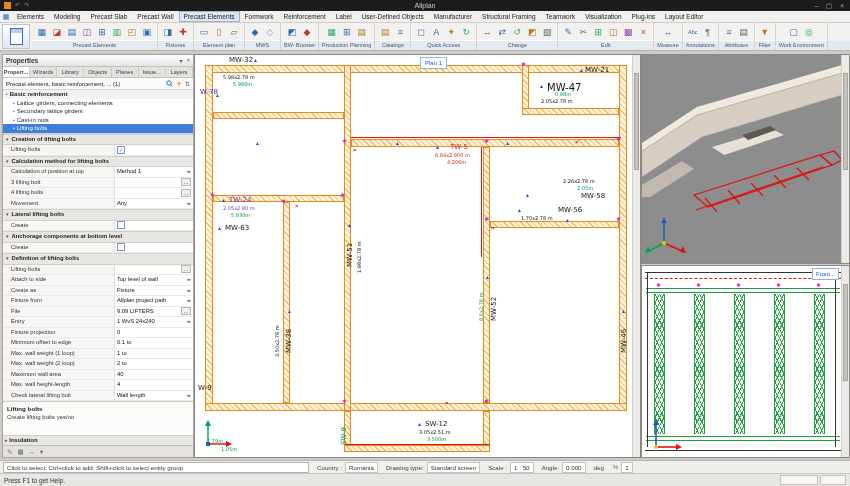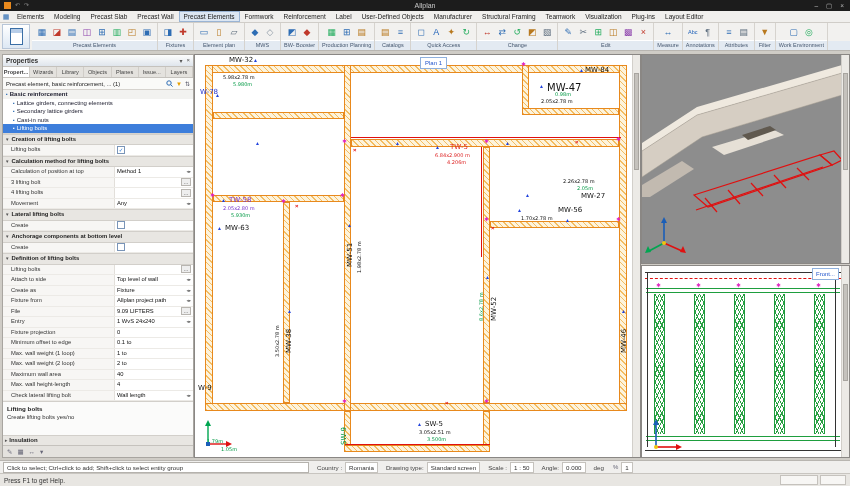--- a/index.html
+++ b/index.html
@@ -509,42 +509,42 @@
           <div class="redline" style="left: 156px; top: 82px; width: 270px; height: 1px;"></div>
           <div class="redline" style="left: 286px; top: 92px; width: 1px; height: 110px;"></div>
           <div class="redline" style="left: 150px; top: 389px; width: 145px; height: 1px;"></div>
           <div class="plabel" style="left: 34px; top: 2px; color: rgb(17, 17, 17); font-size: 7px;">MW-32</div>
           <div class="plabel" style="left: 28px; top: 20px; color: rgb(17, 17, 17); font-size: 5px;">5.98x2.78 m</div>
           <div class="plabel" style="left: 38px; top: 27px; color: rgb(0, 153, 68); font-size: 5px;">5.980m</div>
           <div class="plabel" style="left: 5px; top: 34px; color: rgb(34, 51, 204); font-size: 7px;">W-78</div>
           <div class="plabel" style="left: 352px; top: 28px; color: rgb(17, 17, 17); font-size: 10px;">MW-47</div>
           <div class="plabel" style="left: 360px; top: 37px; color: rgb(0, 153, 68); font-size: 5px;">0.98m</div>
           <div class="plabel" style="left: 346px; top: 44px; color: rgb(17, 17, 17); font-size: 5px;">2.05x2.78 m</div>
-          <div class="plabel" style="left: 390px; top: 12px; color: rgb(17, 17, 17); font-size: 7px;">MW-84</div>
+          <div class="plabel" style="left: 390px; top: 12px; color: rgb(17, 17, 17); font-size: 7px;">MW-21</div>
           <div class="plabel" style="left: 255px; top: 89px; color: rgb(221, 34, 34); font-size: 7px;">TW-5</div>
           <div class="plabel" style="left: 240px; top: 98px; color: rgb(221, 34, 34); font-size: 5px;">6.84x2.900 m</div>
           <div class="plabel" style="left: 252px; top: 105px; color: rgb(221, 34, 34); font-size: 5px;">4.206m</div>
           <div class="plabel" style="left: 368px; top: 124px; color: rgb(17, 17, 17); font-size: 5px;">2.26x2.78 m</div>
           <div class="plabel" style="left: 382px; top: 131px; color: rgb(0, 153, 68); font-size: 5px;">2.05m</div>
-          <div class="plabel" style="left: 386px; top: 138px; color: rgb(17, 17, 17); font-size: 7px;">MW-27</div>
+          <div class="plabel" style="left: 386px; top: 138px; color: rgb(17, 17, 17); font-size: 7px;">MW-58</div>
           <div class="plabel" style="left: 330px; top: 152px; color: rgb(17, 17, 17); font-size: 7px; padding-left: 33px;">MW-56</div>
           <div class="plabel" style="left: 326px; top: 161px; color: rgb(17, 17, 17); font-size: 5px;">1.70x2.78 m</div>
-          <div class="plabel" style="left: 34px; top: 142px; color: rgb(119, 51, 204); font-size: 7px;">TW-58</div>
+          <div class="plabel" style="left: 34px; top: 142px; color: rgb(119, 51, 204); font-size: 7px;">TW-24</div>
           <div class="plabel" style="left: 28px; top: 151px; color: rgb(119, 51, 204); font-size: 5px;">2.05x2.80 m</div>
           <div class="plabel" style="left: 36px; top: 158px; color: rgb(0, 153, 68); font-size: 5px;">5.930m</div>
           <div class="plabel" style="left: 30px; top: 170px; color: rgb(17, 17, 17); font-size: 7px;">MW-63</div>
           <div class="plabel" style="left: 152px; top: 212px; color: rgb(17, 17, 17); font-size: 7px; transform-origin: 0px 0px; transform: rotate(-90deg);">MW-51</div>
           <div class="plabel" style="left: 162px; top: 218px; color: rgb(17, 17, 17); font-size: 5px; transform-origin: 0px 0px; transform: rotate(-90deg);">1.98x2.78 m</div>
           <div class="plabel" style="left: 296px; top: 266px; color: rgb(17, 17, 17); font-size: 7px; transform-origin: 0px 0px; transform: rotate(-90deg);">MW-52</div>
           <div class="plabel" style="left: 284px; top: 266px; color: rgb(0, 153, 68); font-size: 5px; transform-origin: 0px 0px; transform: rotate(-90deg);">8.6x2.78 m</div>
           <div class="plabel" style="left: 91px; top: 298px; color: rgb(17, 17, 17); font-size: 7px; transform-origin: 0px 0px; transform: rotate(-90deg);">MW-38</div>
           <div class="plabel" style="left: 80px; top: 302px; color: rgb(17, 17, 17); font-size: 5px; transform-origin: 0px 0px; transform: rotate(-90deg);">3.50x2.78 m</div>
           <div class="plabel" style="left: 426px; top: 298px; color: rgb(17, 17, 17); font-size: 7px; transform-origin: 0px 0px; transform: rotate(-90deg);">MW-46</div>
           <div class="plabel" style="left: 3px; top: 330px; color: rgb(17, 17, 17); font-size: 7px;">W-9</div>
-          <div class="plabel" style="left: 230px; top: 366px; color: rgb(17, 17, 17); font-size: 7px;">SW-5</div>
+          <div class="plabel" style="left: 230px; top: 366px; color: rgb(17, 17, 17); font-size: 7px;">SW-12</div>
           <div class="plabel" style="left: 224px; top: 375px; color: rgb(17, 17, 17); font-size: 5px;">3.05x2.51 m</div>
           <div class="plabel" style="left: 232px; top: 382px; color: rgb(0, 153, 68); font-size: 5px;">3.500m</div>
           <div class="plabel" style="left: 146px; top: 390px; color: rgb(0, 153, 68); font-size: 7px; transform-origin: 0px 0px; transform: rotate(-90deg);">SW-9</div>
           <div class="plabel" style="left: 12px; top: 384px; color: rgb(0, 153, 68); font-size: 5px;">1.79m</div>
           <div class="plabel" style="left: 26px; top: 392px; color: rgb(0, 153, 68); font-size: 5px;">1.05m</div>
           <div class="bolt" style="left: 58px; top: 3px;">▲</div>
           <div class="bolt" style="left: 20px; top: 38px;">▲</div>
           <div class="bolt" style="left: 344px; top: 29px;">▲</div>
           <div class="bolt" style="left: 384px; top: 13px;">▲</div>
           <div class="bolt" style="left: 240px; top: 90px;">▲</div>

